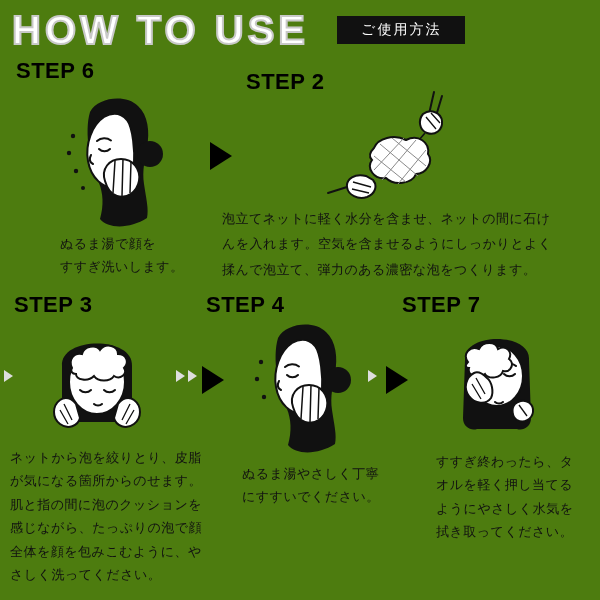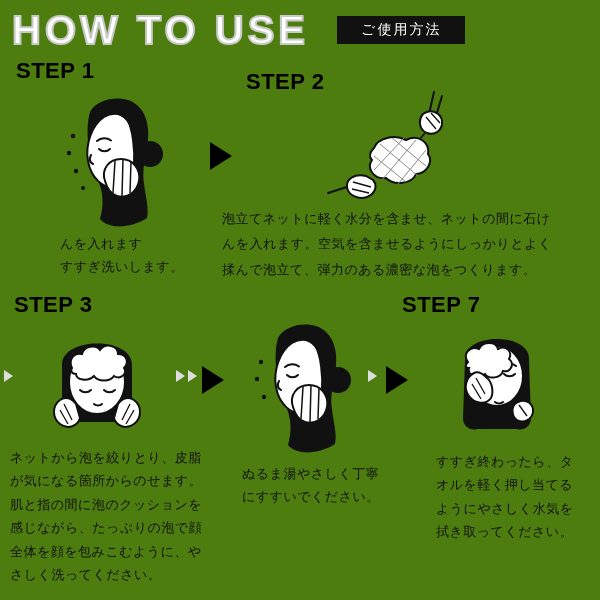--- a/index.html
+++ b/index.html
@@ -66,23 +66,24 @@
 </head>
 <body>
 
 <div class="canvas">
 
   <div class="header">
     <h1 class="title">HOW TO USE</h1>
     <div class="badge">ご使用方法</div>
   </div>
 
-  <h2 class="step-label s1">STEP 1</h2>
+  <h2 class="step-label s1">STEP 6</h2>
   <h2 class="step-label s2">STEP 2</h2>
   <h2 class="step-label s3">STEP 3</h2>
+  <h2 class="step-label s4">STEP 4</h2>
   <h2 class="step-label s5">STEP 7</h2>
 
   <div class="illu i1">
     <svg width="105" height="140" viewBox="0 0 105 140" aria-hidden="true">
       <path d="M32 20 C40 5 68 2 80 14 C90 23 92 40 89 55 C87 68 84 78 86 92 C88 106 91 117 89 126 C72 137 50 137 42 127 C46 113 45 101 41 91 C32 74 26 40 32 20 Z" fill="#111"></path>
       <circle cx="92" cy="62" r="13" fill="#111"></circle>
       <path d="M46 25 C34 33 27 52 30 69 C33 86 45 97 58 95 C69 93 75 83 76 73 C77 60 75 36 69 28 C62 20 53 21 46 25 Z" fill="#fff" stroke="#111" stroke-width="2"></path>
       <path d="M39 49 C43 45.5 49 45.5 53 48.5" fill="none" stroke="#111" stroke-width="2" stroke-linecap="round"></path>
       <path d="M41 57 C44 60 49 60 52 57" fill="none" stroke="#111" stroke-width="2" stroke-linecap="round"></path>
       <path d="M33 63 C31 67 31 70 35 72" fill="none" stroke="#111" stroke-width="2" stroke-linecap="round"></path>
@@ -104,21 +105,21 @@
       <path d="M104 27 L114 39 M109 23 L118 33" fill="none" stroke="#111" stroke-width="1.3"></path>
       <path d="M103 43 C98 49 94 53 91 57" fill="none" stroke="#111" stroke-width="1.6"></path>
       <path d="M52 58 C56 48 72 44 84 50 C96 44 108 52 106 64 C112 72 104 84 94 84 C90 94 72 96 64 88 C52 90 44 78 50 70 C46 66 48 62 52 58 Z" fill="#fff" stroke="#111" stroke-width="2"></path>
       <path d="M58 54 L96 86 M70 48 L104 76 M52 66 L84 92 M94 50 L60 90 M104 60 L76 94 M82 48 L52 80" fill="none" stroke="#8a8a8a" stroke-width="1"></path>
       <path d="M44 86 C33 83 24 89 25 97 C26 105 36 110 45 107 C53 104 56 96 51 90 Z" fill="#fff" stroke="#111" stroke-width="2"></path>
       <path d="M31 92 L49 97 M30 99 L47 103" fill="none" stroke="#111" stroke-width="1.3"></path>
       <path d="M25 97 L6 103" fill="none" stroke="#111" stroke-width="2" stroke-linecap="round"></path>
     </svg>
   </div>
 
-  <p class="caption c1">んを入れます
+  <p class="caption c1">ぬるま湯で顔を
 すすぎ洗いします。</p>
   <p class="caption c2">泡立てネットに軽く水分を含ませ、ネットの間に石け
 んを入れます。空気を含ませるようにしっかりとよく
 揉んで泡立て、弾力のある濃密な泡をつくります。</p>
 
   <div class="chevron g0"></div>
   <div class="chevron g1"></div>
   <div class="chevron g2"></div>
   <div class="chevron g3"></div>
 

